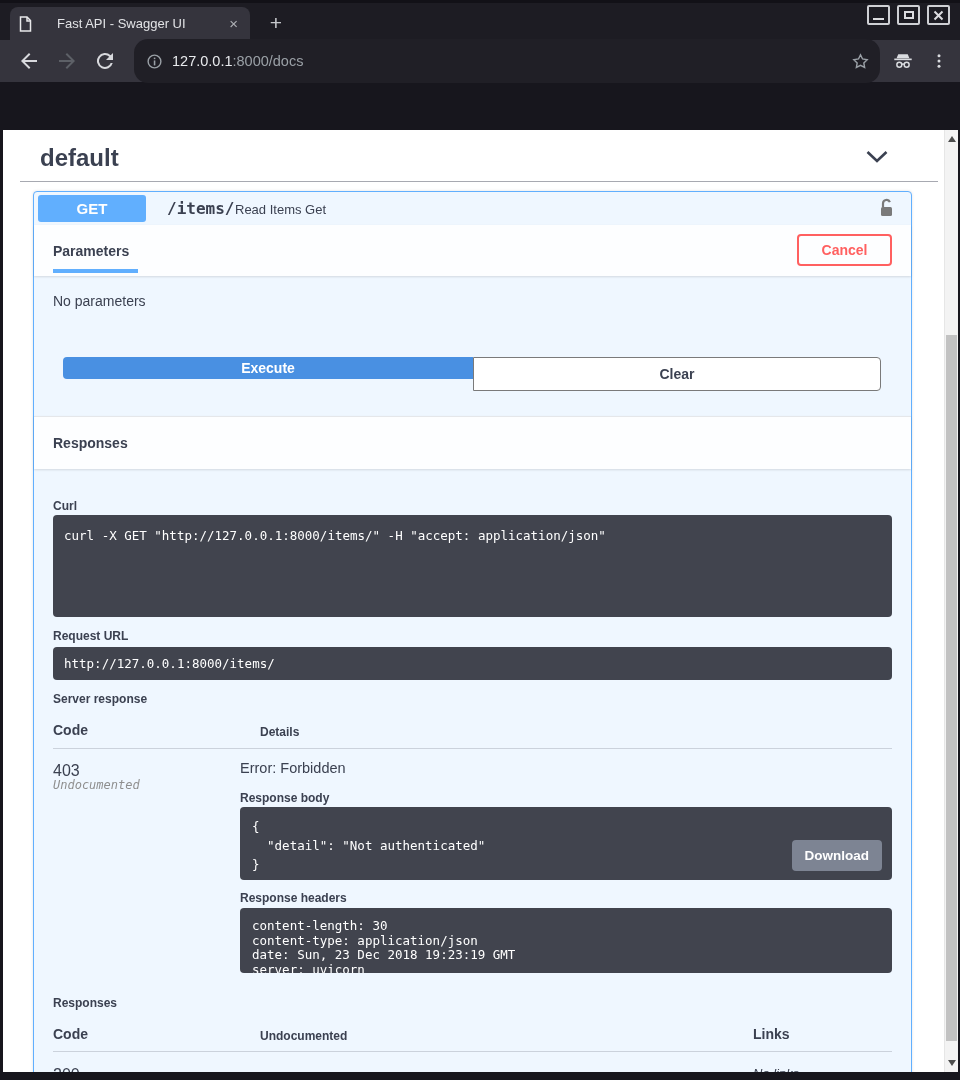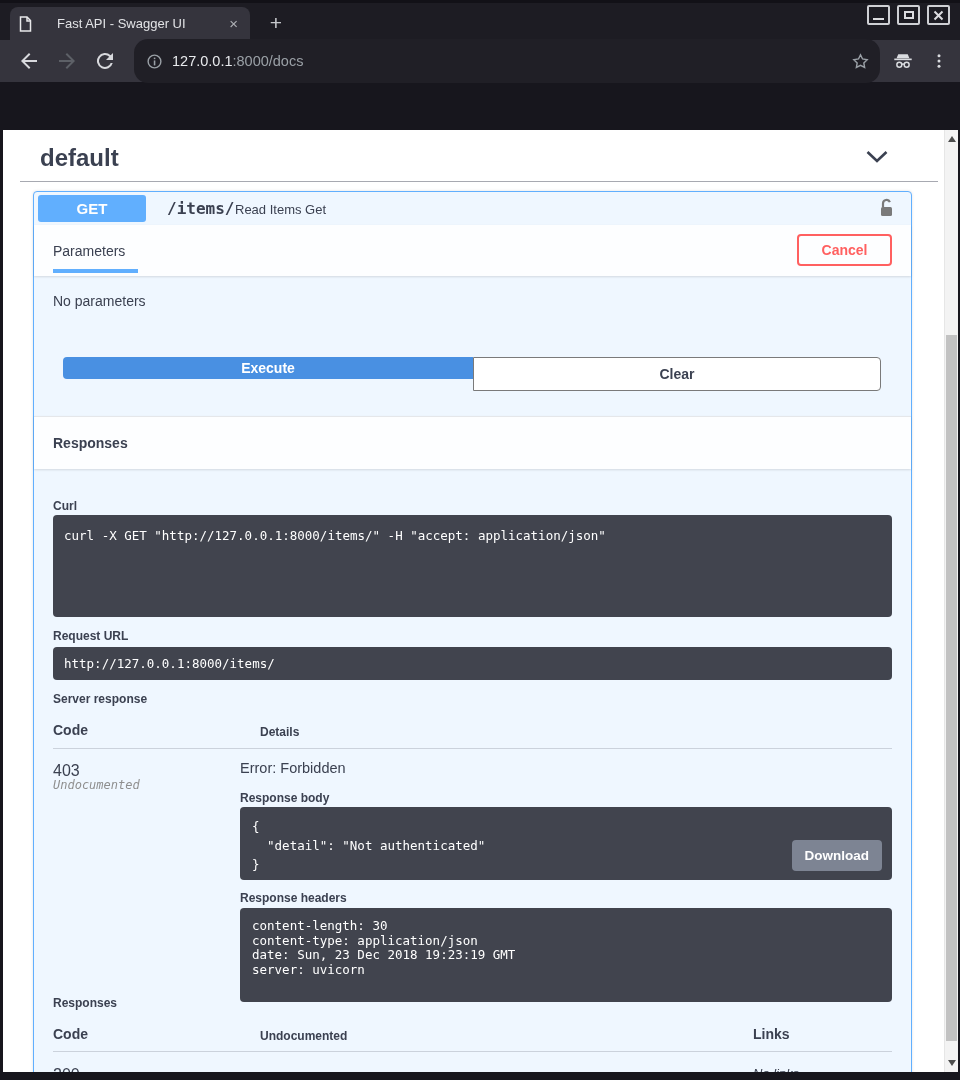--- a/index.html
+++ b/index.html
@@ -55,21 +55,21 @@
   .method-badge { position:absolute; left:4px; top:3px; width:108px; height:27px; background:#61affe;
                   border-radius:3px; color:#fff; font-weight:bold; font-size:15px; text-align:center;
                   line-height:27px; }
   .op-path { position:absolute; left:133px; top:7px; font-family:"DejaVu Sans Mono", monospace;
              font-weight:bold; font-size:16px; color:#3b4151; }
   .op-desc { position:absolute; left:201px; top:10px; font-size:13px; color:#3b4151; }
   .op-lock { position:absolute; right:17px; top:6px; }
 
   .section-header { position:absolute; left:0; right:0; top:33px; height:51px;
                     background:rgba(255,255,255,.85); box-shadow:0 1px 2px rgba(0,0,0,.12); }
-  .param-tab-label { position:absolute; left:19px; top:18px; font-size:14px; font-weight:normal; color:#3b4151; }
+  .param-tab-label { position:absolute; left:19px; top:18px; font-size:14px; font-weight:bold; color:#3b4151; }
   .param-tab-underline { position:absolute; left:19px; top:44px; width:85px; height:4px; background:#61affe; }
   .btn-cancel { position:absolute; right:19px; top:9px; width:95px; height:32px; background:transparent;
                 border:2px solid #ff6060; border-radius:4px; color:#ff6060; font-weight:bold; font-size:14px;
                 font-family:"Liberation Sans", sans-serif; }
 
   .no-params { position:absolute; left:19px; top:101px; font-size:14px; color:#3b4151; }
 
   .btn-execute { position:absolute; left:29px; top:165px; width:410px; height:22px; background:#4990e2;
                  border:none; border-radius:4px 0 0 4px; color:#fff; font-weight:bold; font-size:14px;
                  font-family:"Liberation Sans", sans-serif; }
@@ -96,21 +96,21 @@
 
   .code-val { position:absolute; font-size:16px; color:#3b4151; }
   .undocumented { position:absolute; left:19px; top:586px; font-size:12px; font-style:italic;
                   font-family:"DejaVu Sans Mono", monospace; color:#8f8f8f; }
   .error-text { position:absolute; left:206px; top:568px; font-size:14.5px; color:#3b4151; }
 
   .rb-block { left:206px; top:615px; width:652px; height:73px; padding:10px 12px; line-height:19px; }
   .btn-download { position:absolute; right:10px; bottom:9px; background:#7d8493; border:none;
                   border-radius:4px; color:#fff; font-weight:bold; font-size:13.5px; padding:8px 13px;
                   font-family:"Liberation Sans", sans-serif; }
-  .rh-block { left:206px; top:716px; width:652px; height:94px; padding:11px 12px; line-height:14.5px; }
+  .rh-block { left:206px; top:716px; width:652px; height:65px; padding:11px 12px; line-height:14.5px; }
 
   .resp-desc-block { left:203px; top:873px; width:488px; height:34px; padding:10px 14px;
                      font-style:italic; font-weight:bold; }
   .no-links { position:absolute; left:719px; top:874px; font-size:13px; font-style:italic; color:#3b4151; }
   .media-select { position:absolute; left:199px; top:921px; width:223px; height:26px; background:#fff;
                   border:2px solid #1e8b33; border-radius:4px; }
 </style>
 </head>
 <body>
 

